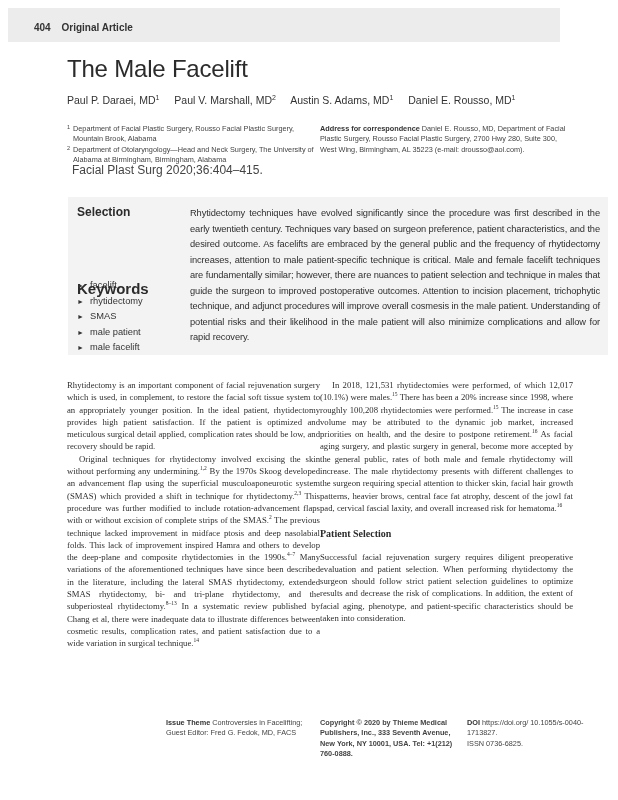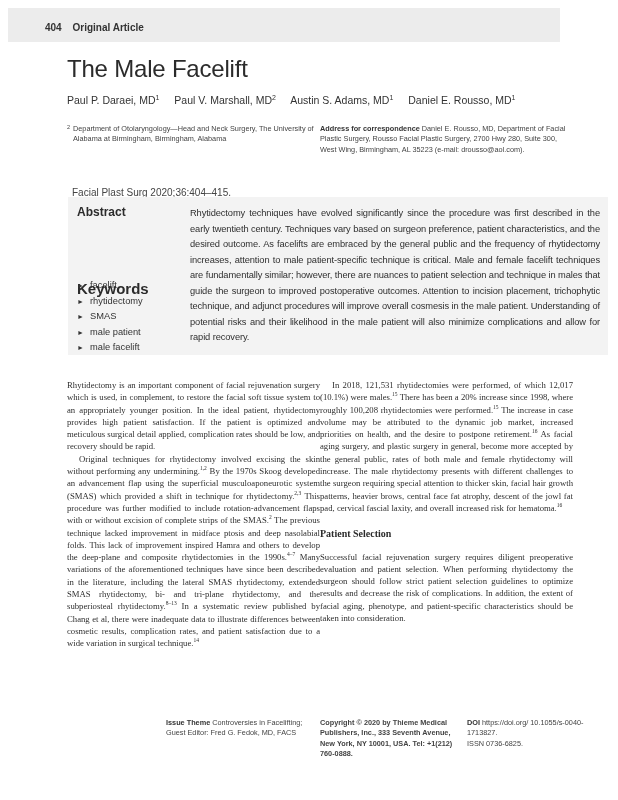--- a/index.html
+++ b/index.html
@@ -5,38 +5,38 @@
   html, body { margin: 0; padding: 0; }
   body {
     width: 618px; height: 800px; background: #ffffff; position: relative; overflow: hidden;
     font-family: "Liberation Sans", "DejaVu Sans", sans-serif; color: #2a2a2a;
   }
   .header-band {
     position: absolute; left: 8px; top: 8px; width: 552px; height: 34px;
     background: #ececec;
   }
   .header-text {
-    position: absolute; left: 45px; top: 22px; font-size: 10px; font-weight: bold; color: #333; text-align: right;
+    position: absolute; left: 34px; top: 22px; font-size: 10px; font-weight: bold; color: #333; text-align: right;
   }
   .header-text .pg { margin-right: 8px; }
   .title {
     position: absolute; left: 67px; top: 55px; font-size: 24px; color: #2b2b2b; margin: 0; font-weight: normal;
     letter-spacing: -0.2px;
   }
   .authors {
     position: absolute; left: 67px; top: 93px; font-size: 10.5px; color: #333; white-space: nowrap;
   }
   .authors .author { margin-right: 12px; }
   .authors sup { font-size: 7px; }
   .affils {
     position: absolute; left: 67px; top: 124px; width: 250px; font-size: 7.3px; line-height: 10.3px; color: #444;
   }
   .affil { position: relative; padding-left: 6px; }
   .affil sup { position: absolute; left: 0; top: -2px; font-size: 5.5px; }
-  .citation { position: absolute; left: 72px; top: 187px; font-size: 10px; color: #444; }
+  .citation { position: absolute; left: 72px; top: 163px; font-size: 12px; color: #444; }
   .correspondence {
     position: absolute; left: 320px; top: 124px; width: 250px; font-size: 7.3px; line-height: 10.3px; color: #444;
   }
   .correspondence b { font-weight: bold; color: #333; }
   .abstract-box {
     position: absolute; left: 68px; top: 197px; width: 540px; height: 158px; background: #f3f3f3;
   }
   .abstract-head {
     position: absolute; left: 77px; top: 205px; font-size: 12px; font-weight: bold; color: #2b2b2b;
   }
@@ -83,31 +83,32 @@
 <h1 class="title">The Male Facelift</h1>
 
 <div class="authors">
   <span class="author"><span>Paul P. Daraei, MD</span><sup>1</sup></span>
   <span class="author"><span>Paul V. Marshall, MD</span><sup>2</sup></span>
   <span class="author"><span>Austin S. Adams, MD</span><sup>1</sup></span>
   <span class="author"><span>Daniel E. Rousso, MD</span><sup>1</sup></span>
 </div>
 
 <div class="affils">
+  <div class="affil"><sup>1</sup><span>Department of Facial Plastic Surgery, Rousso Facial Plastic Surgery, Mountain Brook, Alabama</span></div>
   <div class="affil"><sup>2</sup><span>Department of Otolaryngology—Head and Neck Surgery, The University of Alabama at Birmingham, Birmingham, Alabama</span></div>
 </div>
 <div class="citation">Facial Plast Surg 2020;36:404–415.</div>
 
 <div class="correspondence">
   <b>Address for correspondence</b>
   <span>Daniel E. Rousso, MD, Department of Facial Plastic Surgery, Rousso Facial Plastic Surgery, 2700 Hwy 280, Suite 300, West Wing, Birmingham, AL 35223 (e-mail: drousso@aol.com).</span>
 </div>
 
 <div class="abstract-box"></div>
-<div class="abstract-head">Abstract</div>
+<div class="abstract-head">Selection</div>
 <div class="abstract-text">Rhytidectomy techniques have evolved significantly since the procedure was first described in the early twentieth century. Techniques vary based on surgeon preference, patient characteristics, and the desired outcome. As facelifts are embraced by the general public and the frequency of rhytidectomy increases, attention to male patient-specific technique is critical. Male and female facelift techniques are fundamentally similar; however, there are nuances to patient selection and technique in males that guide the surgeon to improved postoperative outcomes. Attention to incision placement, trichophytic technique, and adjunct procedures will improve overall cosmesis in the male patient. Understanding of potential risks and their likelihood in the male patient will also minimize complications and allow for rapid recovery.</div>
 <div class="keywords-head">Keywords</div>
 <ul class="keywords-list">
   <li>
       <span class="kw-arrow">►</span>
       <span>facelift</span>
     </li>
   <li>
       <span class="kw-arrow">►</span>
       <span>rhytidectomy</span>

